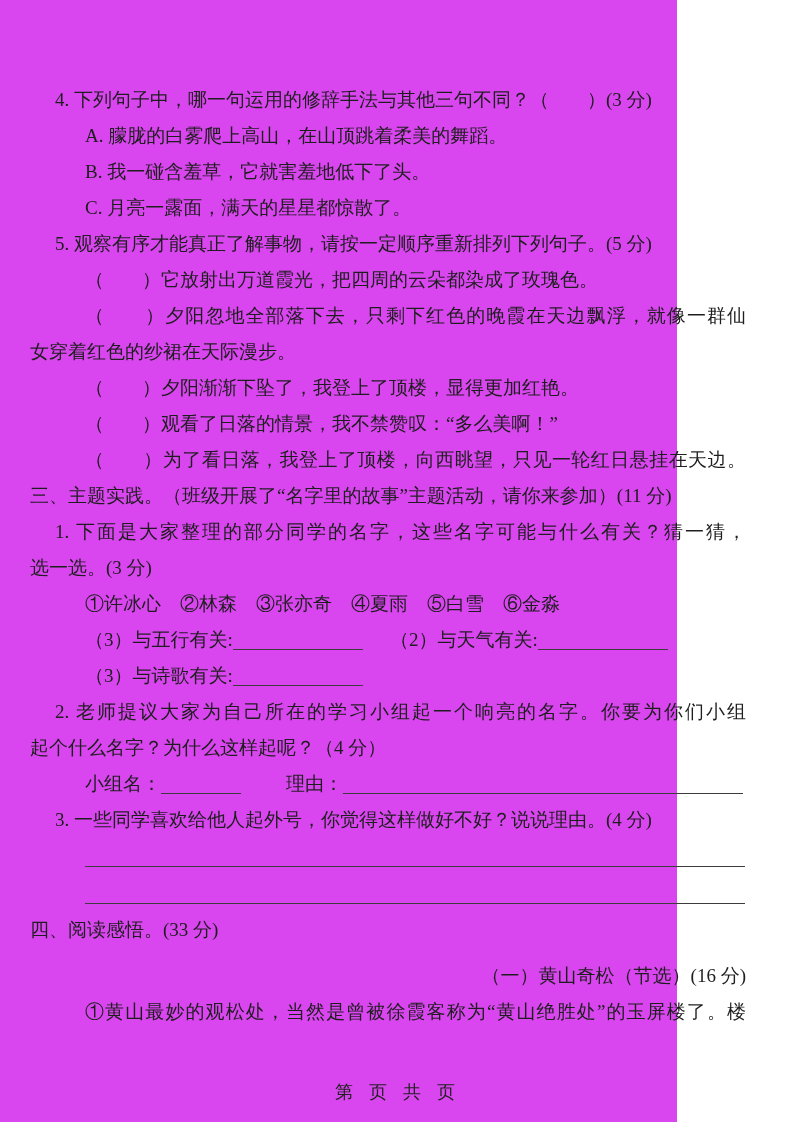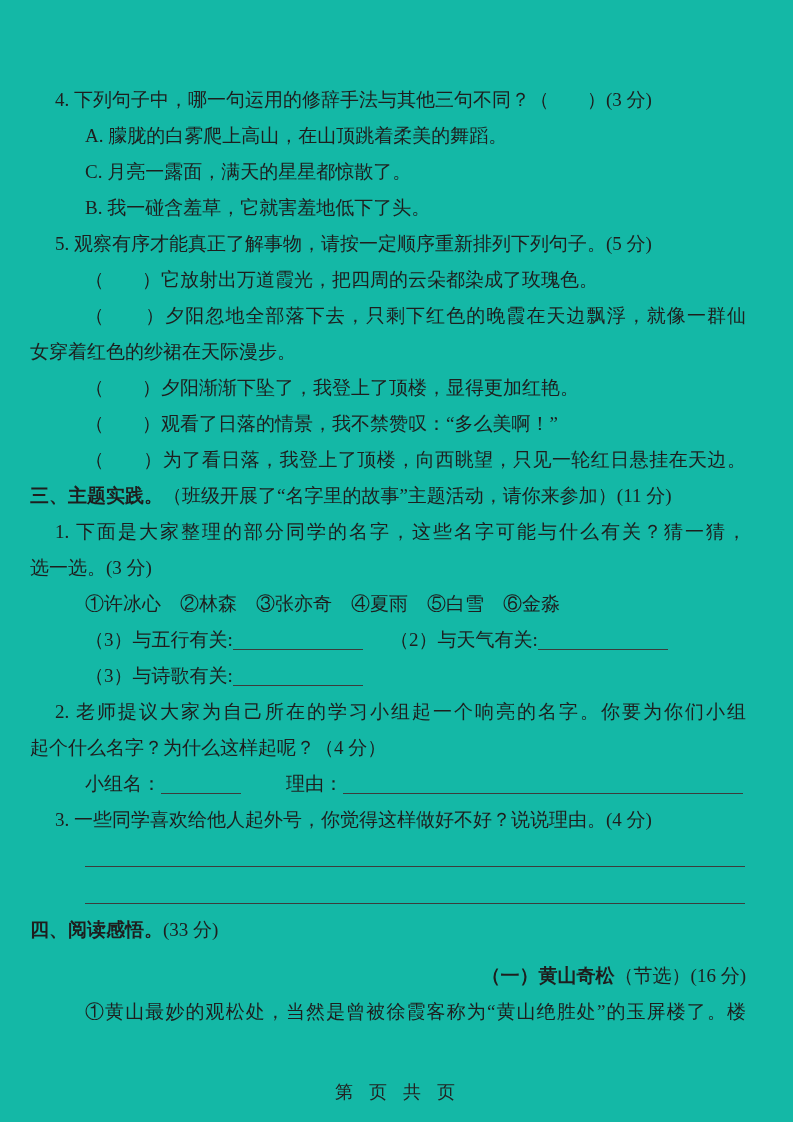--- a/index.html
+++ b/index.html
@@ -4,27 +4,27 @@
 <style>
   html,body{margin:0;padding:0;}
   body{
     width:793px;height:1122px;
     background:#ffffff;
     color:#1e1e1e;
     font-family:"Liberation Serif","DejaVu Serif",serif;
     font-size:19px;
     overflow:hidden;
   }
-  .page{position:relative;width:793px;height:1122px;background:#14b8a6;}
+  .page{position:relative;width:677px;height:1122px;background:#d946ef;}
   .content{position:absolute;left:30px;top:82px;width:716px;}
   .line{line-height:36px;min-height:36px;white-space:normal;}
   .i25{padding-left:25px;}
   .i55{padding-left:55px;}
   .fill{text-align:justify;text-align-last:justify;}
-  .hei{font-family:"Liberation Sans","DejaVu Sans",sans-serif;font-weight:bold;}
+  .hei{font-family:"Liberation Sans","DejaVu Sans",sans-serif;font-weight:normal;}
   .center{text-align:right;}
   .ul{
     display:inline-block;
     border-bottom:1px solid #3c3c3c;
     height:20px;
     vertical-align:-4px;
   }
   .w130{width:130px;}
   .pair1{display:inline-block;width:305px;}
   .gapblock{display:inline-block;width:45px;}
@@ -42,22 +42,22 @@
   }
 </style>
 </head>
 <body>
 
 <div class="page">
   <div class="content">
 
     <div class="line i25">4. 下列句子中，哪一句运用的修辞手法与其他三句不同？（　　）(3 分)</div>
     <div class="line i55">A. 朦胧的白雾爬上高山，在山顶跳着柔美的舞蹈。</div>
+    <div class="line i55">B. 我一碰含羞草，它就害羞地低下了头。</div>
     <div class="line i55">C. 月亮一露面，满天的星星都惊散了。</div>
-    <div class="line i55">B. 我一碰含羞草，它就害羞地低下了头。</div>
 
     <div class="line i25">5. 观察有序才能真正了解事物，请按一定顺序重新排列下列句子。(5 分)</div>
     <div class="line i55">（　　）它放射出万道霞光，把四周的云朵都染成了玫瑰色。</div>
     <div class="line i55 fill">（　　）夕阳忽地全部落下去，只剩下红色的晚霞在天边飘浮，就像一群仙</div>
     <div class="line">女穿着红色的纱裙在天际漫步。</div>
     <div class="line i55">（　　）夕阳渐渐下坠了，我登上了顶楼，显得更加红艳。</div>
     <div class="line i55">（　　）观看了日落的情景，我不禁赞叹：“多么美啊！”</div>
     <div class="line i55 fill">（　　）为了看日落，我登上了顶楼，向西眺望，只见一轮红日悬挂在天边。</div>
 
     <div class="line">

